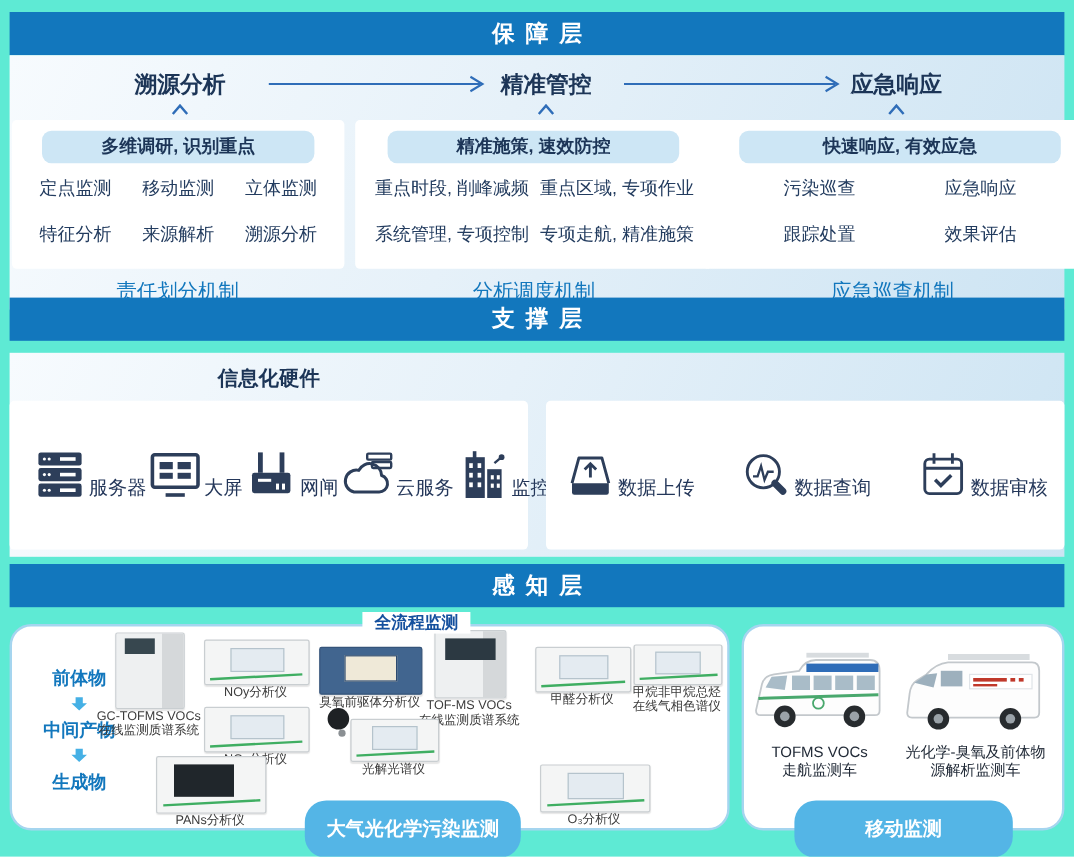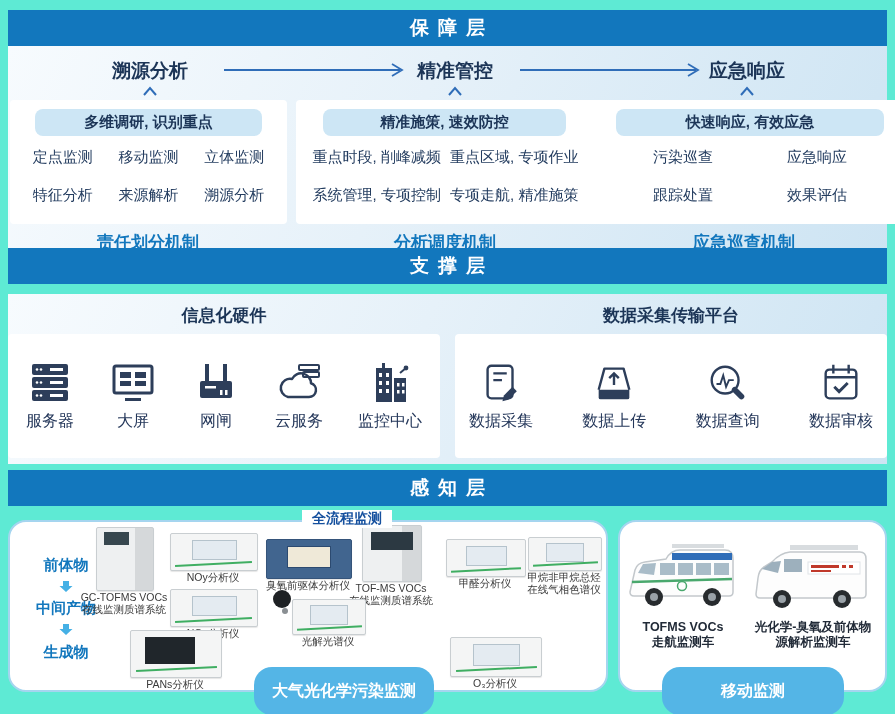--- a/index.html
+++ b/index.html
@@ -20,27 +20,27 @@
   .gbox{position:absolute;top:100px;height:124px;background:#fff;border-radius:4px;
         display:flex;flex-direction:column;}
   .pill{margin:9px auto 0;width:82%;height:27px;background:#cde6f5;border-radius:8px;
         font-size:15px;font-weight:bold;color:#1c3557;display:flex;
         align-items:center;justify-content:center;white-space:nowrap;}
   .grid{flex:1;display:grid;align-items:center;justify-items:center;
         padding:2px 10px 10px;font-size:15px;color:#233c5f;white-space:nowrap;}
   .grid.c3{grid-template-columns:repeat(3,1fr);}
   .grid.c2{grid-template-columns:repeat(2,1fr);padding-left:12px;}
   .mech{position:absolute;top:231px;transform:translateX(-50%);
-        font-size:17px;font-weight:bold;color:#1277bd;white-space:nowrap;}
+        font-size:17px;font-weight:normal;color:#1277bd;white-space:nowrap;}
   
   .subtitle{position:absolute;top:304px;transform:translateX(-50%);
             font-size:17px;font-weight:bold;color:#1c3557;white-space:nowrap;}
   .sbox{position:absolute;top:334px;width:432px;height:124px;background:#fff;border-radius:4px;
         display:flex;align-items:center;justify-content:space-between;padding:0 18px;box-sizing:border-box;}
-  .sitem{display:flex;flex-direction:column;align-items:center;}
+  .sitem{display:flex;align-items:flex-end;}
   .sitem .lab{margin-top:6px;font-size:16px;color:#24375a;white-space:nowrap;}
   
   .pbox{position:absolute;top:520px;height:172px;background:#fff;
         border:2px solid #a5d5ef;border-radius:18px;box-sizing:border-box;}
   .fullproc{position:absolute;top:510px;left:347px;transform:translateX(-50%);
             background:#fff;padding:0 10px;font-size:14px;font-weight:bold;color:#15509e;
             z-index:2;white-space:nowrap;}
   .chain{position:absolute;transform:none;font-size:15px;font-weight:bold;color:#1277bd;
          text-align:center;white-space:nowrap;}
   .dn-arrow{position:absolute;}
@@ -54,21 +54,21 @@
   .instr.dark .screen{background:#efe9d8;border-color:#2c4a70;}
   .instr.cabinet{background:linear-gradient(90deg,#eef0f1 68%,#d5d8da 68%);}
   .instr.cabinet .screen{left:12%;top:7%;width:46%;height:20%;background:#37474f;border:none;}
   .instr.cabinet.tof .screen{left:14%;top:10%;width:72%;height:34%;background:#2c3942;}
   .instr.pans .screen{left:16%;top:12%;width:55%;height:60%;background:#20262b;border:none;}
   .instr.photo .knob{position:absolute;left:-20px;top:-10px;width:18px;height:18px;
                      background:#1e2124;border-radius:50%;box-shadow:3px 12px 0 -6px #8a8f93;}
   .ilabel{position:absolute;font-size:10.5px;line-height:12px;color:#3a3a3a;
           text-align:center;white-space:nowrap;}
   .ilabel span{display:block;}
-  .vlabel{position:absolute;font-size:12.5px;line-height:15px;font-weight:bold;color:#222b38;
+  .vlabel{position:absolute;font-size:12.5px;line-height:15px;font-weight:normal;color:#222b38;
           text-align:center;}
   .vlabel span{display:block;}
   .van{position:absolute;}
   .badge{position:absolute;height:48px;background:#54b5e6;border-radius:18px;color:#fff;
          font-size:16px;font-weight:bold;display:flex;align-items:center;justify-content:center;
          z-index:3;white-space:nowrap;}
 </style>
 </head>
 <body>
 
@@ -131,21 +131,20 @@
   </div>
 
   <div class="mech" style="left:148px">责任划分机制</div>
   <div class="mech" style="left:445px">分析调度机制</div>
   <div class="mech" style="left:744px">应急巡查机制</div>
 
   <div class="bar" style="top:248px">支撑层</div>
   <div class="panel" style="top:294px;height:170px"></div>
 
   <div class="subtitle" style="left:224px">信息化硬件</div>
-  <div class="subtitle" style="left:671px">数据采集传输平台</div>
 
   <div class="sbox" style="left:8px">
     <div class="sitem">
       <svg width="48" height="44" viewBox="0 0 48 44">
         <g fill="#2d3e5a">
             <rect x="6" y="3" width="36" height="11" rx="2"></rect>
             <rect x="6" y="16" width="36" height="11" rx="2"></rect>
             <rect x="6" y="29" width="36" height="11" rx="2"></rect>
           </g>
         <g fill="#fff">
@@ -214,28 +213,20 @@
             <rect x="36" y="22" width="2.5" height="3.5"></rect>
             <rect x="31" y="29" width="2.5" height="3.5"></rect>
             <rect x="36" y="29" width="2.5" height="3.5"></rect>
           </g>
       </svg>
       <span class="lab">监控中心</span>
     </div>
   </div>
 
   <div class="sbox" style="left:455px;padding:0 14px">
-    <div class="sitem">
-      <svg width="46" height="44" viewBox="0 0 48 44">
-        <rect x="10" y="4" width="26" height="34" rx="4" fill="none" stroke="#2d3e5a" stroke-width="2.5"></rect>
-        <path d="M16 12 h14 M16 19 h9" stroke="#2d3e5a" stroke-width="2.5" fill="none"></path>
-        <path d="M27 35 l9-9 4.5 4.5-9 9-6 1.5z" fill="#2d3e5a"></path>
-      </svg>
-      <span class="lab">数据采集</span>
-    </div>
     <div class="sitem">
       <svg width="46" height="44" viewBox="0 0 48 44">
         <path d="M8 29 L14 7 h20 L40 29" fill="none" stroke="#2d3e5a" stroke-width="2.5" stroke-linejoin="round"></path>
         <path d="M8 29 h32 v8 a2 2 0 0 1-2 2 H10 a2 2 0 0 1-2-2 Z" fill="#2d3e5a"></path>
         <path d="M24 24 V12 M19 17 l5-5 5 5" fill="none" stroke="#2d3e5a" stroke-width="2.5"></path>
       </svg>
       <span class="lab">数据上传</span>
     </div>
     <div class="sitem">
       <svg width="46" height="44" viewBox="0 0 48 44">

